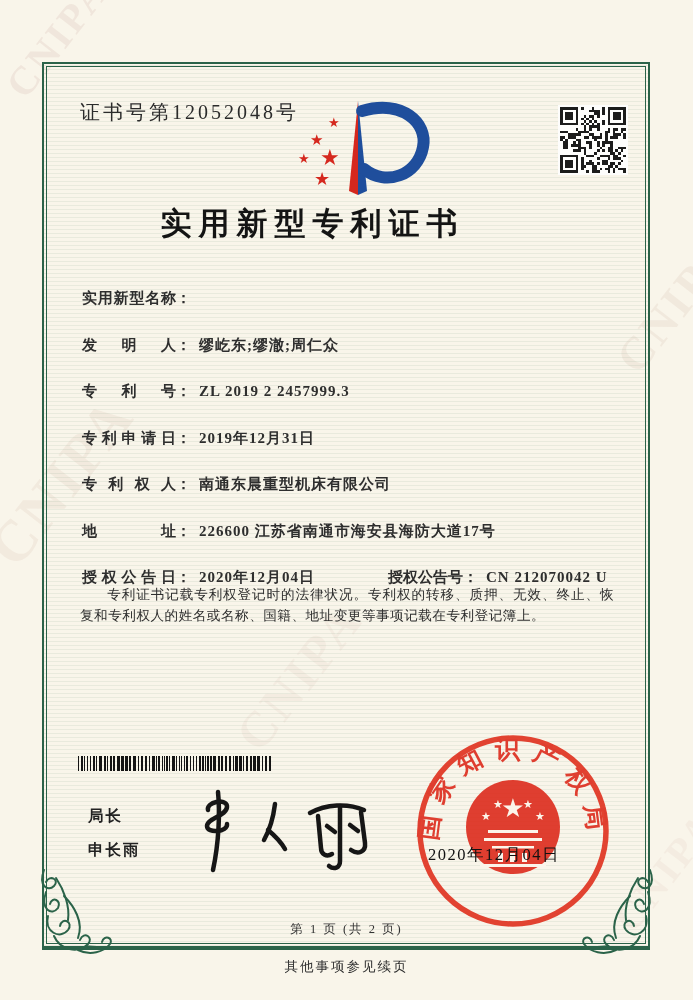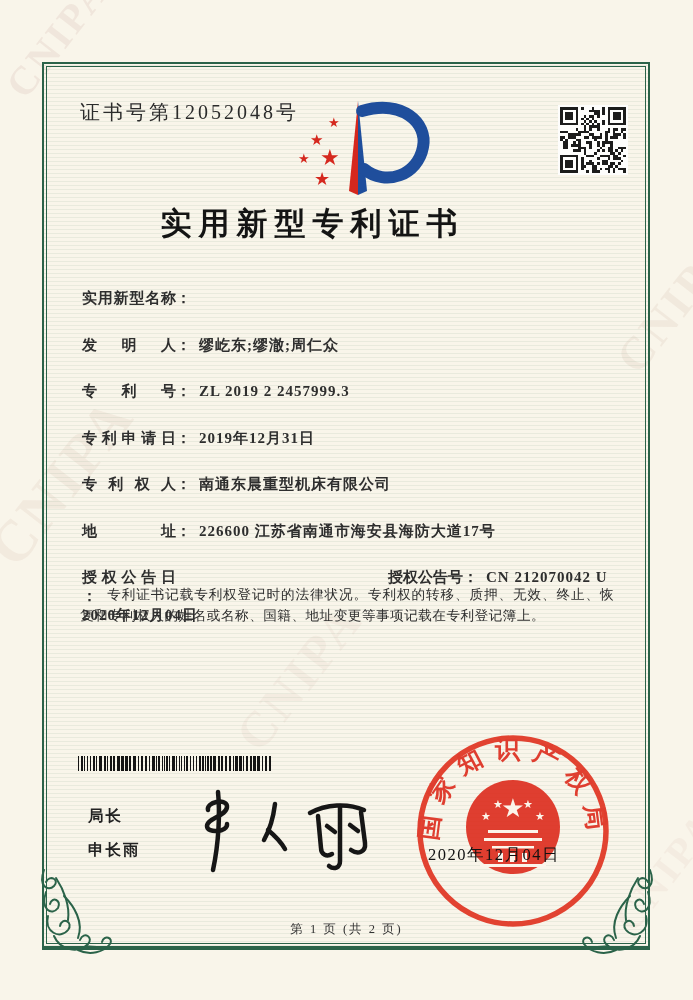--- a/index.html
+++ b/index.html
@@ -60,21 +60,21 @@
 
   .fields{position:absolute;left:82px;top:289px;width:532px;font-size:15px;color:#2e2e2e;}
   .field-row{display:flex;align-items:baseline;margin-bottom:27.5px;white-space:nowrap;font-weight:bold;}
   .field-label{
     display:inline-block;width:94px;
     text-align:justify;text-align-last:justify;
   }
   .field-colon{margin-right:8px;}
   .field-value{letter-spacing:1px;}
   .grant-pair{display:flex;align-items:baseline;}
-  .grant-pair.first{width:306px;flex-direction:column;}
+  .grant-pair.first{width:306px;}
 
   .body-text{
     position:absolute;left:80px;top:585px;width:534px;
     font-size:13.6px;line-height:20.6px;color:#2e2e2e;
     text-align:justify;
   }
   .body-text p{margin:0 0 8px 0;text-indent:2em;letter-spacing:0.5px;}
 
   .barcode{position:absolute;left:78px;top:756px;width:196px;height:15px;}
   .barcode svg{display:block;width:100%;height:100%;}
@@ -604,14 +604,15 @@
       <rect x="86" y="116" width="42" height="2.5" fill="#fdf6ec"></rect>
       <rect x="92" y="123" width="5" height="9" fill="#fdf6ec"></rect>
       <rect x="104" y="123" width="5" height="9" fill="#fdf6ec"></rect>
       <rect x="116" y="123" width="5" height="9" fill="#fdf6ec"></rect>
       <rect x="74" y="134" width="66" height="3" fill="#fdf6ec"></rect>
     </g>
   </svg>
   <div class="seal-date">2020年12月04日</div>
 
   <div class="page-info">第 1 页 (共 2 页)</div>
+  <div class="continuation">其他事项参见续页</div>
 
 </div>
 
 </body></html>

